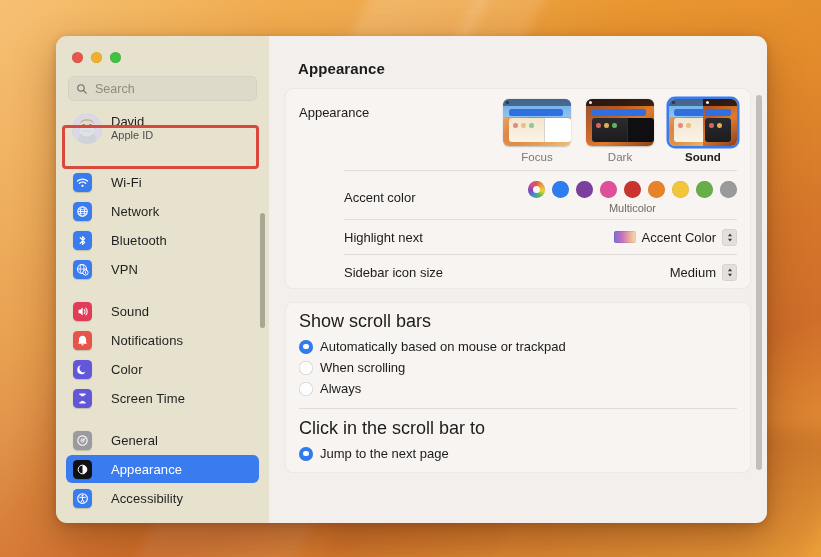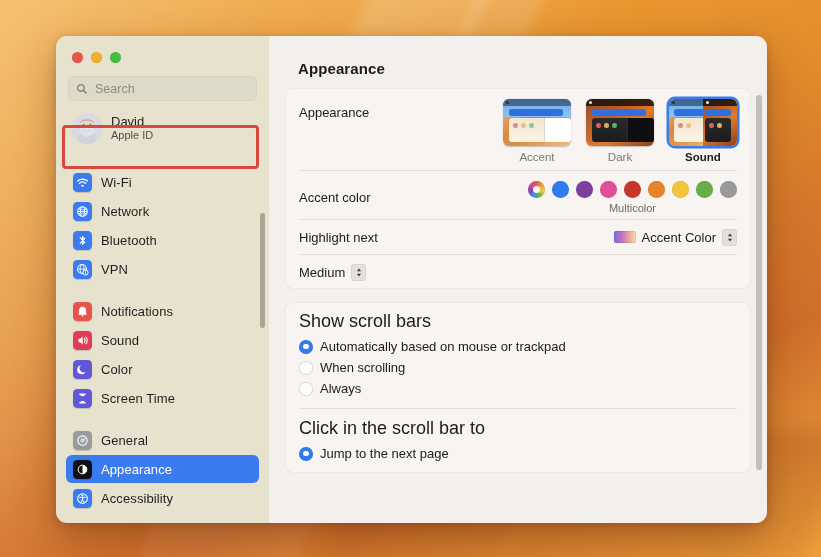--- a/index.html
+++ b/index.html
@@ -78,21 +78,21 @@
 
   #sidebar-scroll {
     position: absolute;
     top: 78px; left: 0; right: 0; bottom: 0;
     overflow: hidden;
   }
   #sidebar-list { padding: 12px 10px 0 10px; }
 
   .sb-row {
     display: flex; align-items: center;
-    gap: 9px;
+    gap: 19px;
     height: 28px;
     padding: 0 7px;
     border-radius: 6px;
     margin-bottom: 1px;
   }
   .sb-row .sb-label { font-size: 13px; color: #1f1f1f; letter-spacing: 0.1px; }
   .sb-row.selected { background: #3b7bf0; }
   .sb-row.selected .sb-label { color: #ffffff; }
   .sb-gap { height: 13px; }
 
@@ -170,21 +170,21 @@
     border-radius: 9px;
     box-shadow: inset 0 0 0 0.5px rgba(0,0,0,0.09);
     padding: 0 14px;
     margin-bottom: 13px;
   }
   .row {
     display: flex; align-items: center;
     min-height: 34px;
     position: relative;
   }
-  .row + .row { border-top: 0.5px solid #e0dcd8; }
+  .row + .row { border-top: 0.5px solid #e0dcd8; margin-left: 45px; }
   .row-label { font-size: 13px; color: #1c1c1c; flex: 1 1 auto; }
   .row-right { display: flex; align-items: center; gap: 6px; }
 
   
   #appearance-row { padding: 11px 0 7px 0; align-items: flex-start; }
   #appearance-row .row-label { padding-top: 6px; }
   #thumbs { display: flex; gap: 15px; }
   .thumb-cell { display: flex; flex-direction: column; align-items: center; gap: 5px; }
   .thumb {
     width: 68px; height: 47px;
@@ -422,38 +422,38 @@
                 <circle cx="12.6" cy="12.6" r="3.1" fill="#3b7bf0" stroke="#fff" stroke-width="1.2"></circle>
                 <rect x="11.9" y="11.2" width="1.3" height="2.8" rx="0.6" fill="#fff"></rect>
               </svg>
             </div>
             <span class="sb-label">VPN</span>
           </div>
 
           <div class="sb-gap"></div>
 
           <div class="sb-row">
-            <div class="sbicon" style="background:#e8544a;">
-              <svg viewBox="0 0 18 18" width="15" height="15">
-                <path d="M9 3.4 C11.9 3.4 13.3 5.4 13.3 8.2 L13.3 11.2 L14.3 12.8 L3.7 12.8 L4.7 11.2 L4.7 8.2 C4.7 5.4 6.1 3.4 9 3.4 Z" fill="#fff"></path>
-                <path d="M7.5 13.6 C7.8 14.6 8.3 15.1 9 15.1 C9.7 15.1 10.2 14.6 10.5 13.6 Z" fill="#fff"></path>
-              </svg>
-            </div>
-            <span class="sb-label">Notifications</span>
-          </div>
-
-          <div class="sb-row">
             <div class="sbicon" style="background:#e23b58;">
               <svg viewBox="0 0 18 18" width="15" height="15">
                 <path d="M4.2 7.0 L6.2 7.0 L9.2 4.2 L9.2 13.8 L6.2 11.0 L4.2 11.0 Z" fill="#fff"></path>
                 <path d="M11.1 6.6 C12.4 7.8 12.4 10.2 11.1 11.4" stroke="#fff" stroke-width="1.3" fill="none" stroke-linecap="round"></path>
                 <path d="M13.0 5.0 C15.2 7.0 15.2 11.0 13.0 13.0" stroke="#fff" stroke-width="1.3" fill="none" stroke-linecap="round"></path>
               </svg>
             </div>
             <span class="sb-label">Sound</span>
+          </div>
+
+          <div class="sb-row">
+            <div class="sbicon" style="background:#e8544a;">
+              <svg viewBox="0 0 18 18" width="15" height="15">
+                <path d="M9 3.4 C11.9 3.4 13.3 5.4 13.3 8.2 L13.3 11.2 L14.3 12.8 L3.7 12.8 L4.7 11.2 L4.7 8.2 C4.7 5.4 6.1 3.4 9 3.4 Z" fill="#fff"></path>
+                <path d="M7.5 13.6 C7.8 14.6 8.3 15.1 9 15.1 C9.7 15.1 10.2 14.6 10.5 13.6 Z" fill="#fff"></path>
+              </svg>
+            </div>
+            <span class="sb-label">Notifications</span>
           </div>
 
           <div class="sb-row">
             <div class="sbicon" style="background:#6257d8;">
               <svg viewBox="0 0 18 18" width="15" height="15">
                 <path d="M12.8 11.4 A5.3 5.3 0 1 1 7.4 4.0 A4.4 4.4 0 0 0 12.8 11.4 Z" fill="#fff"></path>
               </svg>
             </div>
             <span class="sb-label">Color</span>
           </div>
@@ -531,21 +531,21 @@
                   <div class="tw-winbar"></div>
                   <div class="tw-winbody light">
                     <div class="tw-dots">
                       <div class="tw-dot" style="background:#e08c86;"></div>
                       <div class="tw-dot" style="background:#e6c27d;"></div>
                       <div class="tw-dot" style="background:#8ec98e;"></div>
                     </div>
                   </div>
                   <div class="tw-panel light"></div>
                 </div>
-                <span class="thumb-label">Accent</span>
+                <span class="thumb-label">Focus</span>
               </div>
 
               <div class="thumb-cell">
                 <div class="thumb">
                   <div class="tw-bg-dark"></div>
                   <div class="tw-menubar dark">
                       <div class="tw-mbdot dark"></div>
                     </div>
                   <div class="tw-winbar"></div>
                   <div class="tw-winbody dark">
@@ -622,20 +622,21 @@
               <div class="chevrons">
                 <svg viewBox="0 0 10 14" width="8" height="11">
                   <path d="M5 2 L7.6 5.3 L2.4 5.3 Z" fill="#3a3a3a"></path>
                   <path d="M5 12 L7.6 8.7 L2.4 8.7 Z" fill="#3a3a3a"></path>
                 </svg>
               </div>
             </div>
           </div>
 
           <div class="row">
+            <span class="row-label">Sidebar icon size</span>
             <div class="row-right">
               <span class="popup-value">Medium</span>
               <div class="chevrons">
                 <svg viewBox="0 0 10 14" width="8" height="11">
                   <path d="M5 2 L7.6 5.3 L2.4 5.3 Z" fill="#3a3a3a"></path>
                   <path d="M5 12 L7.6 8.7 L2.4 8.7 Z" fill="#3a3a3a"></path>
                 </svg>
               </div>
             </div>
           </div>

